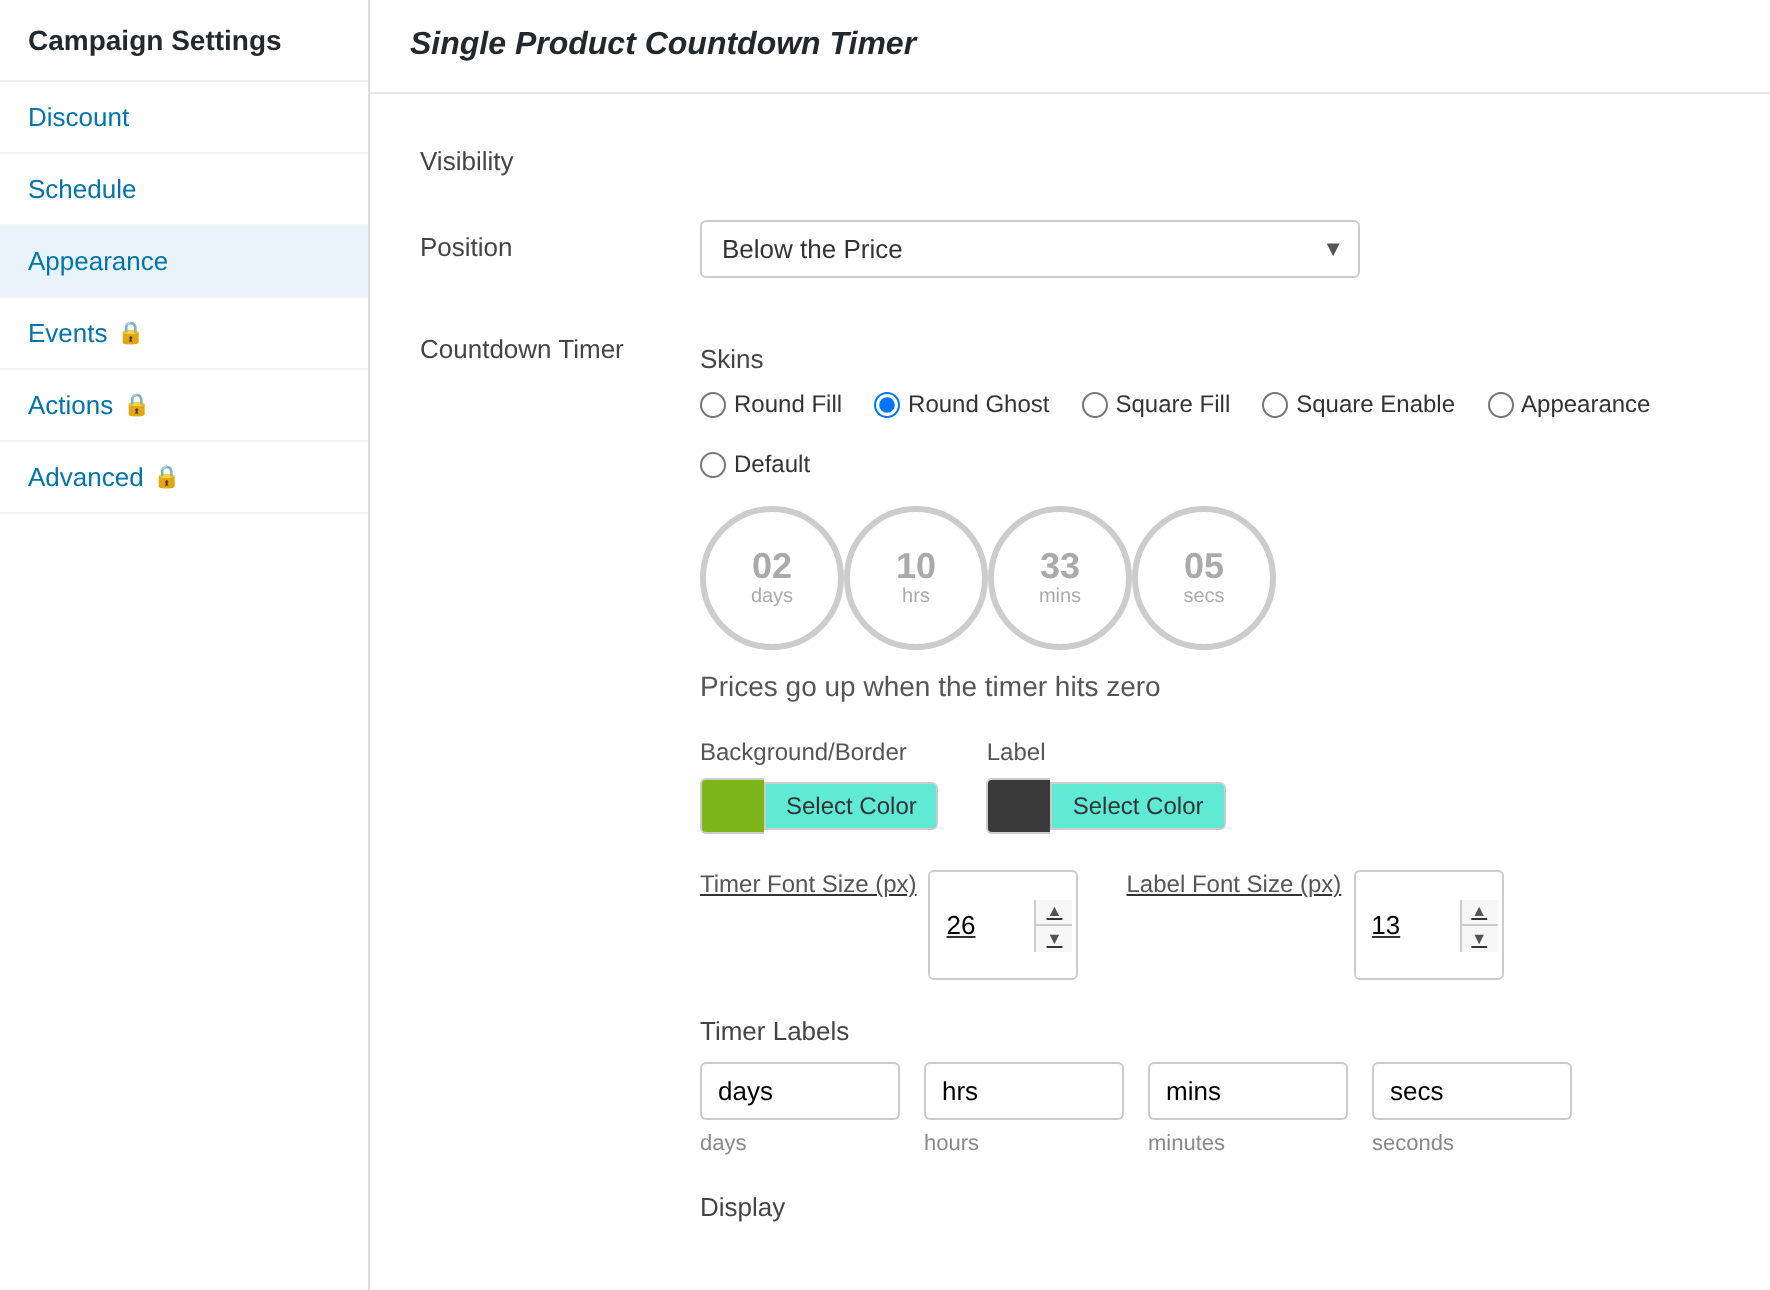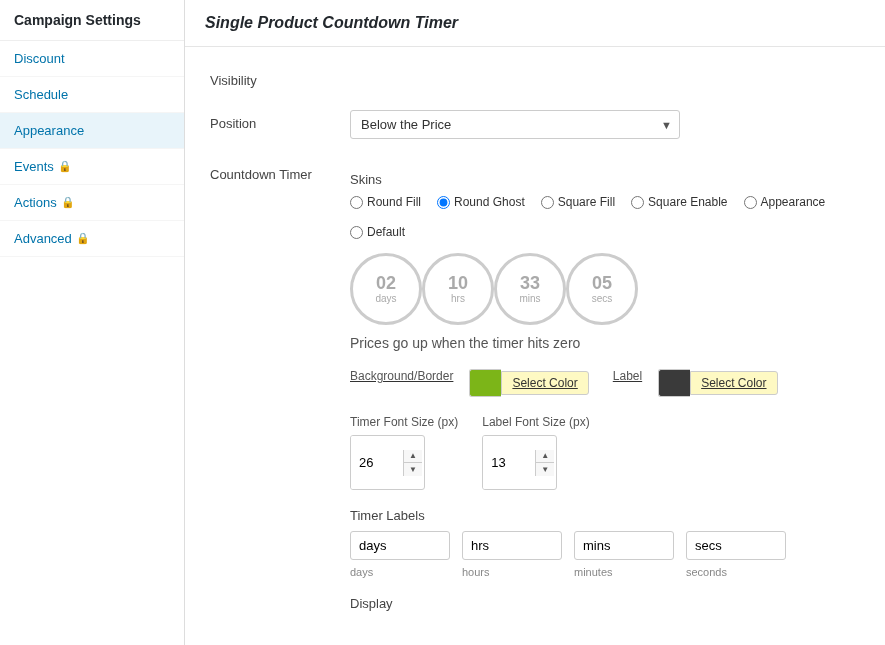--- a/index.html
+++ b/index.html
@@ -42,31 +42,31 @@
 
     
     .timer-preview { display: flex; justify-content: flex-start; margin-bottom: 10px; }
     .timer-circle { width: 72px; height: 72px; border-radius: 50%; border: 3px solid #ccc; display: flex; flex-direction: column; align-items: center; justify-content: center; background: #fff; }
     .timer-number { font-size: 18px; font-weight: 600; color: #aaa; line-height: 1.1; }
     .timer-label-text { font-size: 10px; color: #aaa; }
     .timer-message { font-size: 14px; color: #555; margin-bottom: 18px; }
 
     
     .color-row { display: flex; gap: 24px; margin-bottom: 18px; }
-    .color-group { display: flex; gap: 16px; text-decoration: underline; }
+    .color-group { display: flex; flex-direction: column; gap: 6px; }
     .color-group-label { font-size: 12px; color: #555; }
     .color-picker-btn { display: flex; align-items: center; gap: 0; }
     .color-swatch { width: 32px; height: 28px; border: 1px solid #ccc; border-right: none; border-radius: 3px 0 0 3px; cursor: pointer; }
     .color-swatch.green { background: #7cb518; }
     .color-swatch.dark { background: #3a3a3a; }
-    .color-select-btn { padding: 4px 10px; font-size: 12px; border: 1px solid #ccc; background: #fef9c3; cursor: pointer; border-radius: 0 3px 3px 0; color: #333; }
+    .color-select-btn { padding: 4px 10px; font-size: 12px; border: 1px solid #ccc; background: #5eead4; cursor: pointer; border-radius: 0 3px 3px 0; color: #333; }
 
     
     .fontsize-row { display: flex; gap: 24px; margin-bottom: 18px; }
-    .fontsize-group { display: flex; flex-direction: column; gap: 6px; }
+    .fontsize-group { display: flex; flex-direction: row; gap: 6px; text-decoration: underline; }
     .fontsize-group-label { font-size: 12px; color: #555; }
     .fontsize-input-wrap { display: flex; align-items: center; border: 1px solid #ccc; border-radius: 3px; background: #fff; overflow: hidden; width: 75px; }
     .fontsize-input { width: 52px; border: none; outline: none; padding: 19px 8px; font-size: 13px; }
     .fontsize-spinners { display: flex; flex-direction: column; border-left: 1px solid #ccc; }
     .spinner-btn { width: 18px; height: 13px; background: #f7f7f7; border: none; cursor: pointer; font-size: 8px; color: #555; display: flex; align-items: center; justify-content: center; }
     .spinner-btn:first-child { border-bottom: 1px solid #ccc; }
 
     
     .timer-labels-section { margin-bottom: 18px; }
     .timer-labels-title { font-size: 13px; color: #444; margin-bottom: 8px; }

